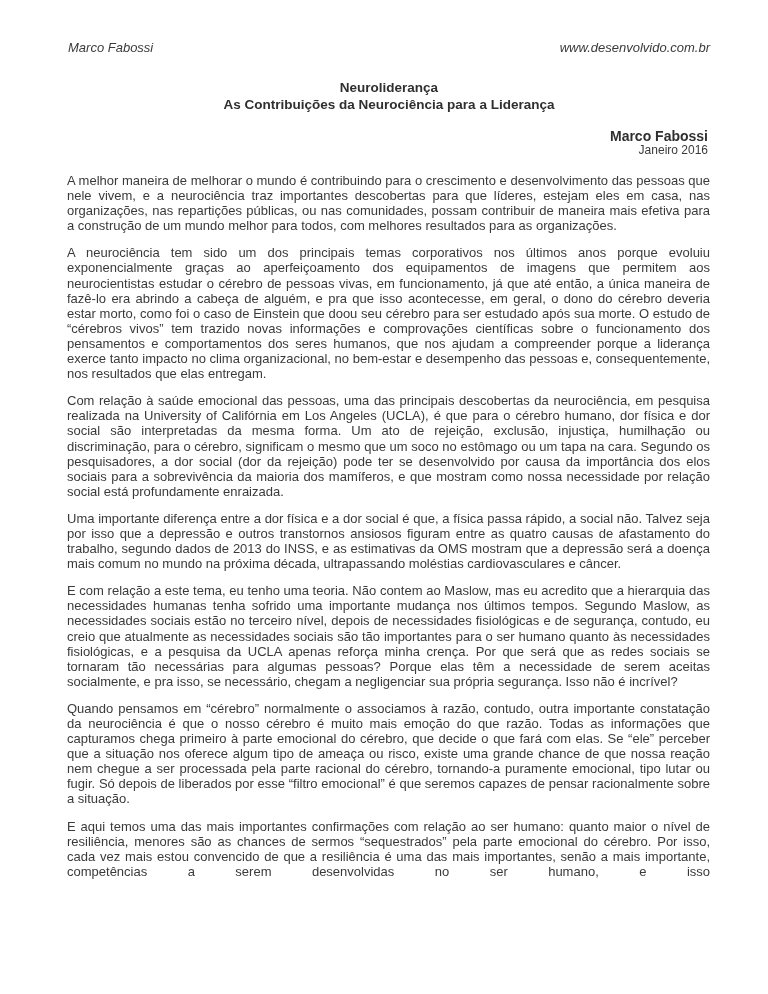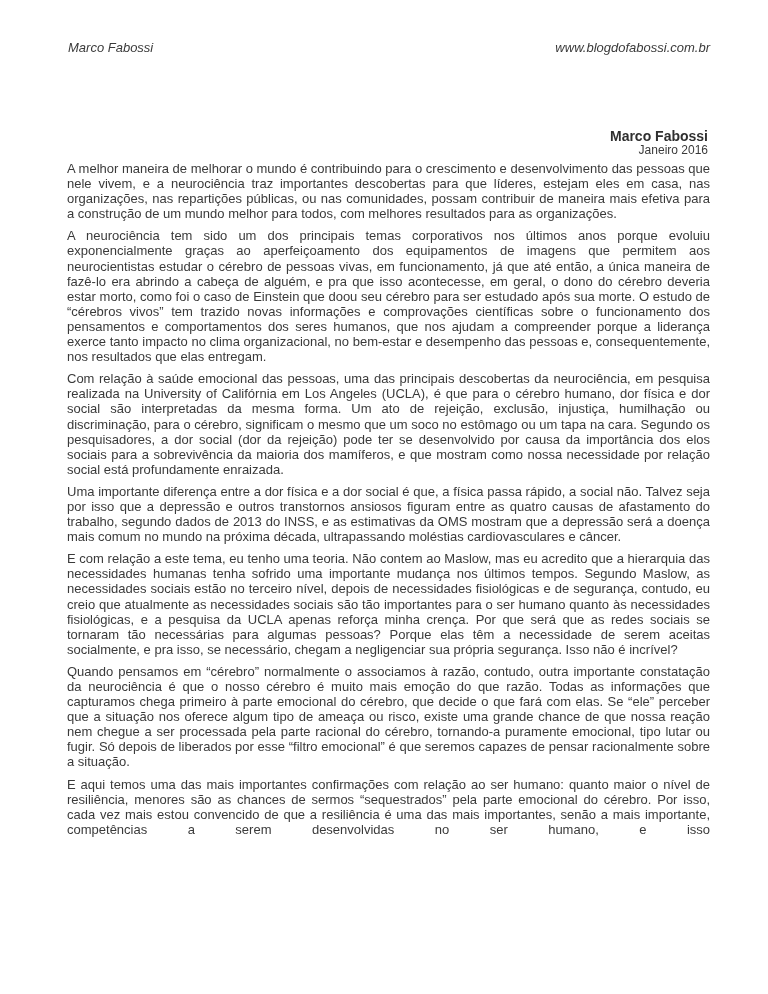--- a/index.html
+++ b/index.html
@@ -61,38 +61,42 @@
     position: absolute;
     top: 161px;
     left: 67px;
     width: 643px;
     font-size: 13px;
     line-height: 15.1px;
     text-align: justify;
     color: #3a3a3a;
   }
   .doc-body p {
-    margin: 0 0 7px 0;
+    margin: 12px 0 7px 0;
     padding: 0;
   }
   .doc-body p.clipped {
     text-align-last: justify;
     margin-bottom: 0;
   }
 </style>
 </head>
 <body>
 
 <div class="page">
 
   <div class="page-header">
     <span>Marco Fabossi</span>
-    <span>www.blogdofabossi.com.br</span>
+    <span>www.desenvolvido.com.br</span>
   </div>
 
+  <div class="title-block">
+    <div>Neuroliderança</div>
+    <div>As Contribuições da Neurociência para a Liderança</div>
+  </div>
 
   <div class="byline">
     <div class="byline-name">Marco Fabossi</div>
     <div class="byline-date">Janeiro 2016</div>
   </div>
 
   <div class="doc-body">
     <p>A melhor maneira de melhorar o mundo é contribuindo para o crescimento e desenvolvimento das pessoas que nele vivem, e a neurociência traz importantes descobertas para que líderes, estejam eles em casa, nas organizações, nas repartições públicas, ou nas comunidades, possam contribuir de maneira mais efetiva para a construção de um mundo melhor para todos, com melhores resultados para as organizações.</p>
     <p>A neurociência tem sido um dos principais temas corporativos nos últimos anos porque evoluiu exponencialmente graças ao aperfeiçoamento dos equipamentos de imagens que permitem aos neurocientistas estudar o cérebro de pessoas vivas, em funcionamento, já que até então, a única maneira de fazê-lo era abrindo a cabeça de alguém, e pra que isso acontecesse, em geral, o dono do cérebro deveria estar morto, como foi o caso de Einstein que doou seu cérebro para ser estudado após sua morte. O estudo de “cérebros vivos” tem trazido novas informações e comprovações científicas sobre o funcionamento dos pensamentos e comportamentos dos seres humanos, que nos ajudam a compreender porque a liderança exerce tanto impacto no clima organizacional, no bem-estar e desempenho das pessoas e, consequentemente, nos resultados que elas entregam.</p>
     <p>Com relação à saúde emocional das pessoas, uma das principais descobertas da neurociência, em pesquisa realizada na University of Califórnia em Los Angeles (UCLA), é que para o cérebro humano, dor física e dor social são interpretadas da mesma forma. Um ato de rejeição, exclusão, injustiça, humilhação ou discriminação, para o cérebro, significam o mesmo que um soco no estômago ou um tapa na cara. Segundo os pesquisadores, a dor social (dor da rejeição) pode ter se desenvolvido por causa da importância dos elos sociais para a sobrevivência da maioria dos mamíferos, e que mostram como nossa necessidade por relação social está profundamente enraizada.</p>

